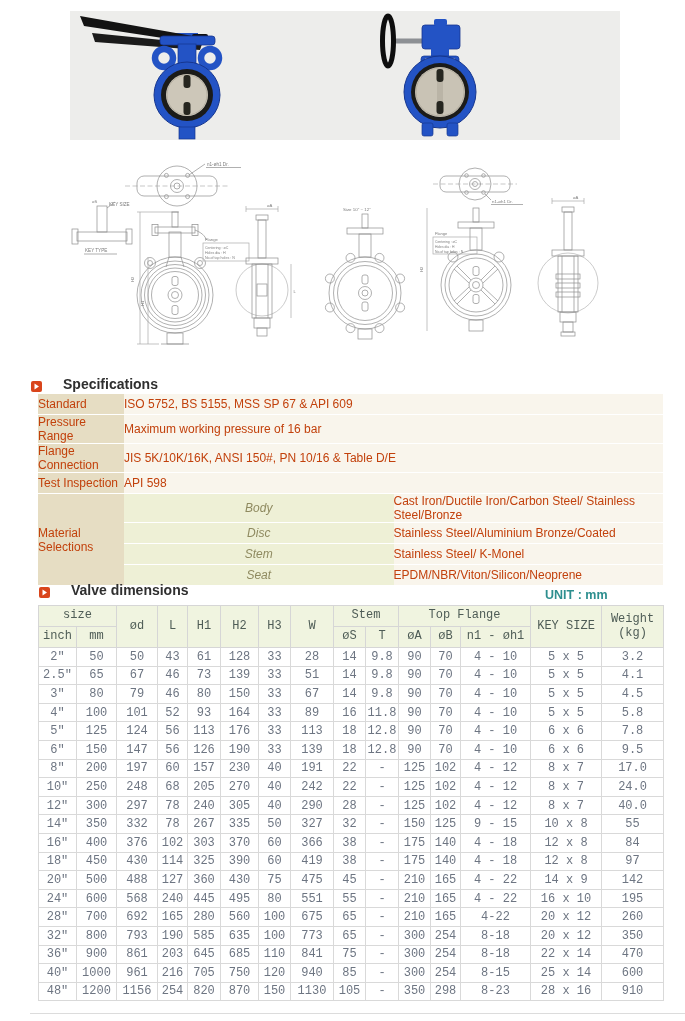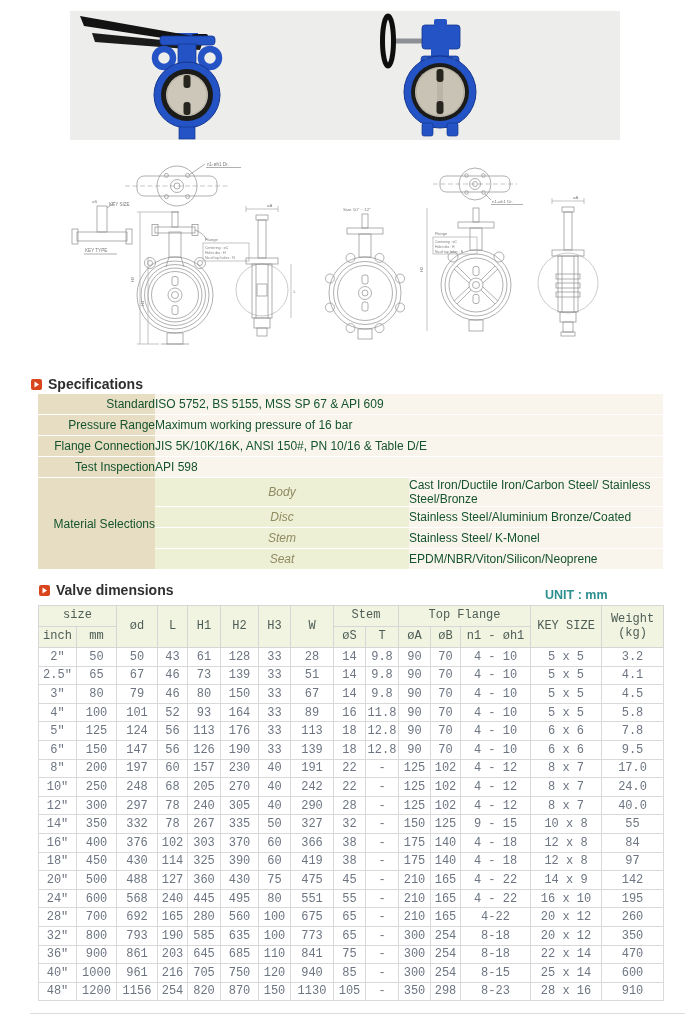--- a/index.html
+++ b/index.html
@@ -7,36 +7,36 @@
         font-family:"Liberation Sans",sans-serif;color:#444;overflow:hidden;}
 
   
   .photo-panel{position:absolute;left:70px;top:11px;width:550px;height:129px;background:#ededeb;}
 
   
   .drawings{position:absolute;left:55px;top:150px;width:630px;height:210px;}
   .drawings text{fill:#7c7c7c;font-family:"Liberation Sans",sans-serif;}
 
   
-  .sec-head{position:absolute;left:31px;display:flex;align-items:center;gap:6px;
+  .sec-head{position:absolute;left:31px;display:flex;align-items:flex-end;gap:21px;
             font-size:14px;font-weight:600;color:#2f2f2f;}
   .bullet{width:11px;height:11px;background:#d9451c;border-radius:2px;display:inline-flex;
           align-items:center;justify-content:center;flex:0 0 auto;}
   .bullet svg{display:block;}
 
   .unit{position:absolute;left:545px;top:588px;width:118px;font-size:12.5px;font-weight:bold;
         color:#2e8f8f;}
 
   
   table.spec{position:absolute;left:38px;top:394px;width:625px;border-collapse:collapse;
              table-layout:fixed;font-size:12px;}
   table.spec td{height:20px;padding:0;border-bottom:1px solid #fff;vertical-align:middle;}
-  td.spec-label{width:117px;background:#e6ddc3;color:#14532d;text-align:right;}
+  td.spec-label{width:86px;background:#e6ddc3;color:#c2410c;text-align:left;}
   td.spec-sub{width:80px;background:#eef0d6;color:#8f8a60;text-align:center;font-style:italic;}
-  td.spec-value{background:#f9f5ec;color:#14532d;padding-left:9px;border-bottom:1px solid #eae4d6;}
+  td.spec-value{background:#f9f5ec;color:#c2410c;padding-left:9px;border-bottom:1px solid #eae4d6;}
 
   
   table.dims{position:absolute;left:38px;top:605px;width:625px;border-collapse:collapse;
              table-layout:fixed;font-size:12px;font-family:Liberation Mono, monospace;}
   table.dims th{height:20px;padding:0;background:#f0f4e0;color:#4e5c56;font-weight:400;
                 border:1px solid #d6d6d6;text-align:center;vertical-align:middle;line-height:1.15;}
   table.dims td{height:17.6px;padding:0;border:1px solid #d9d9d9;color:#6d7582;
                 text-align:center;vertical-align:middle;background:#fff;}
   .divider{position:absolute;left:30px;top:1013px;width:655px;height:1px;background:#dcdcdc;}
 </style>

